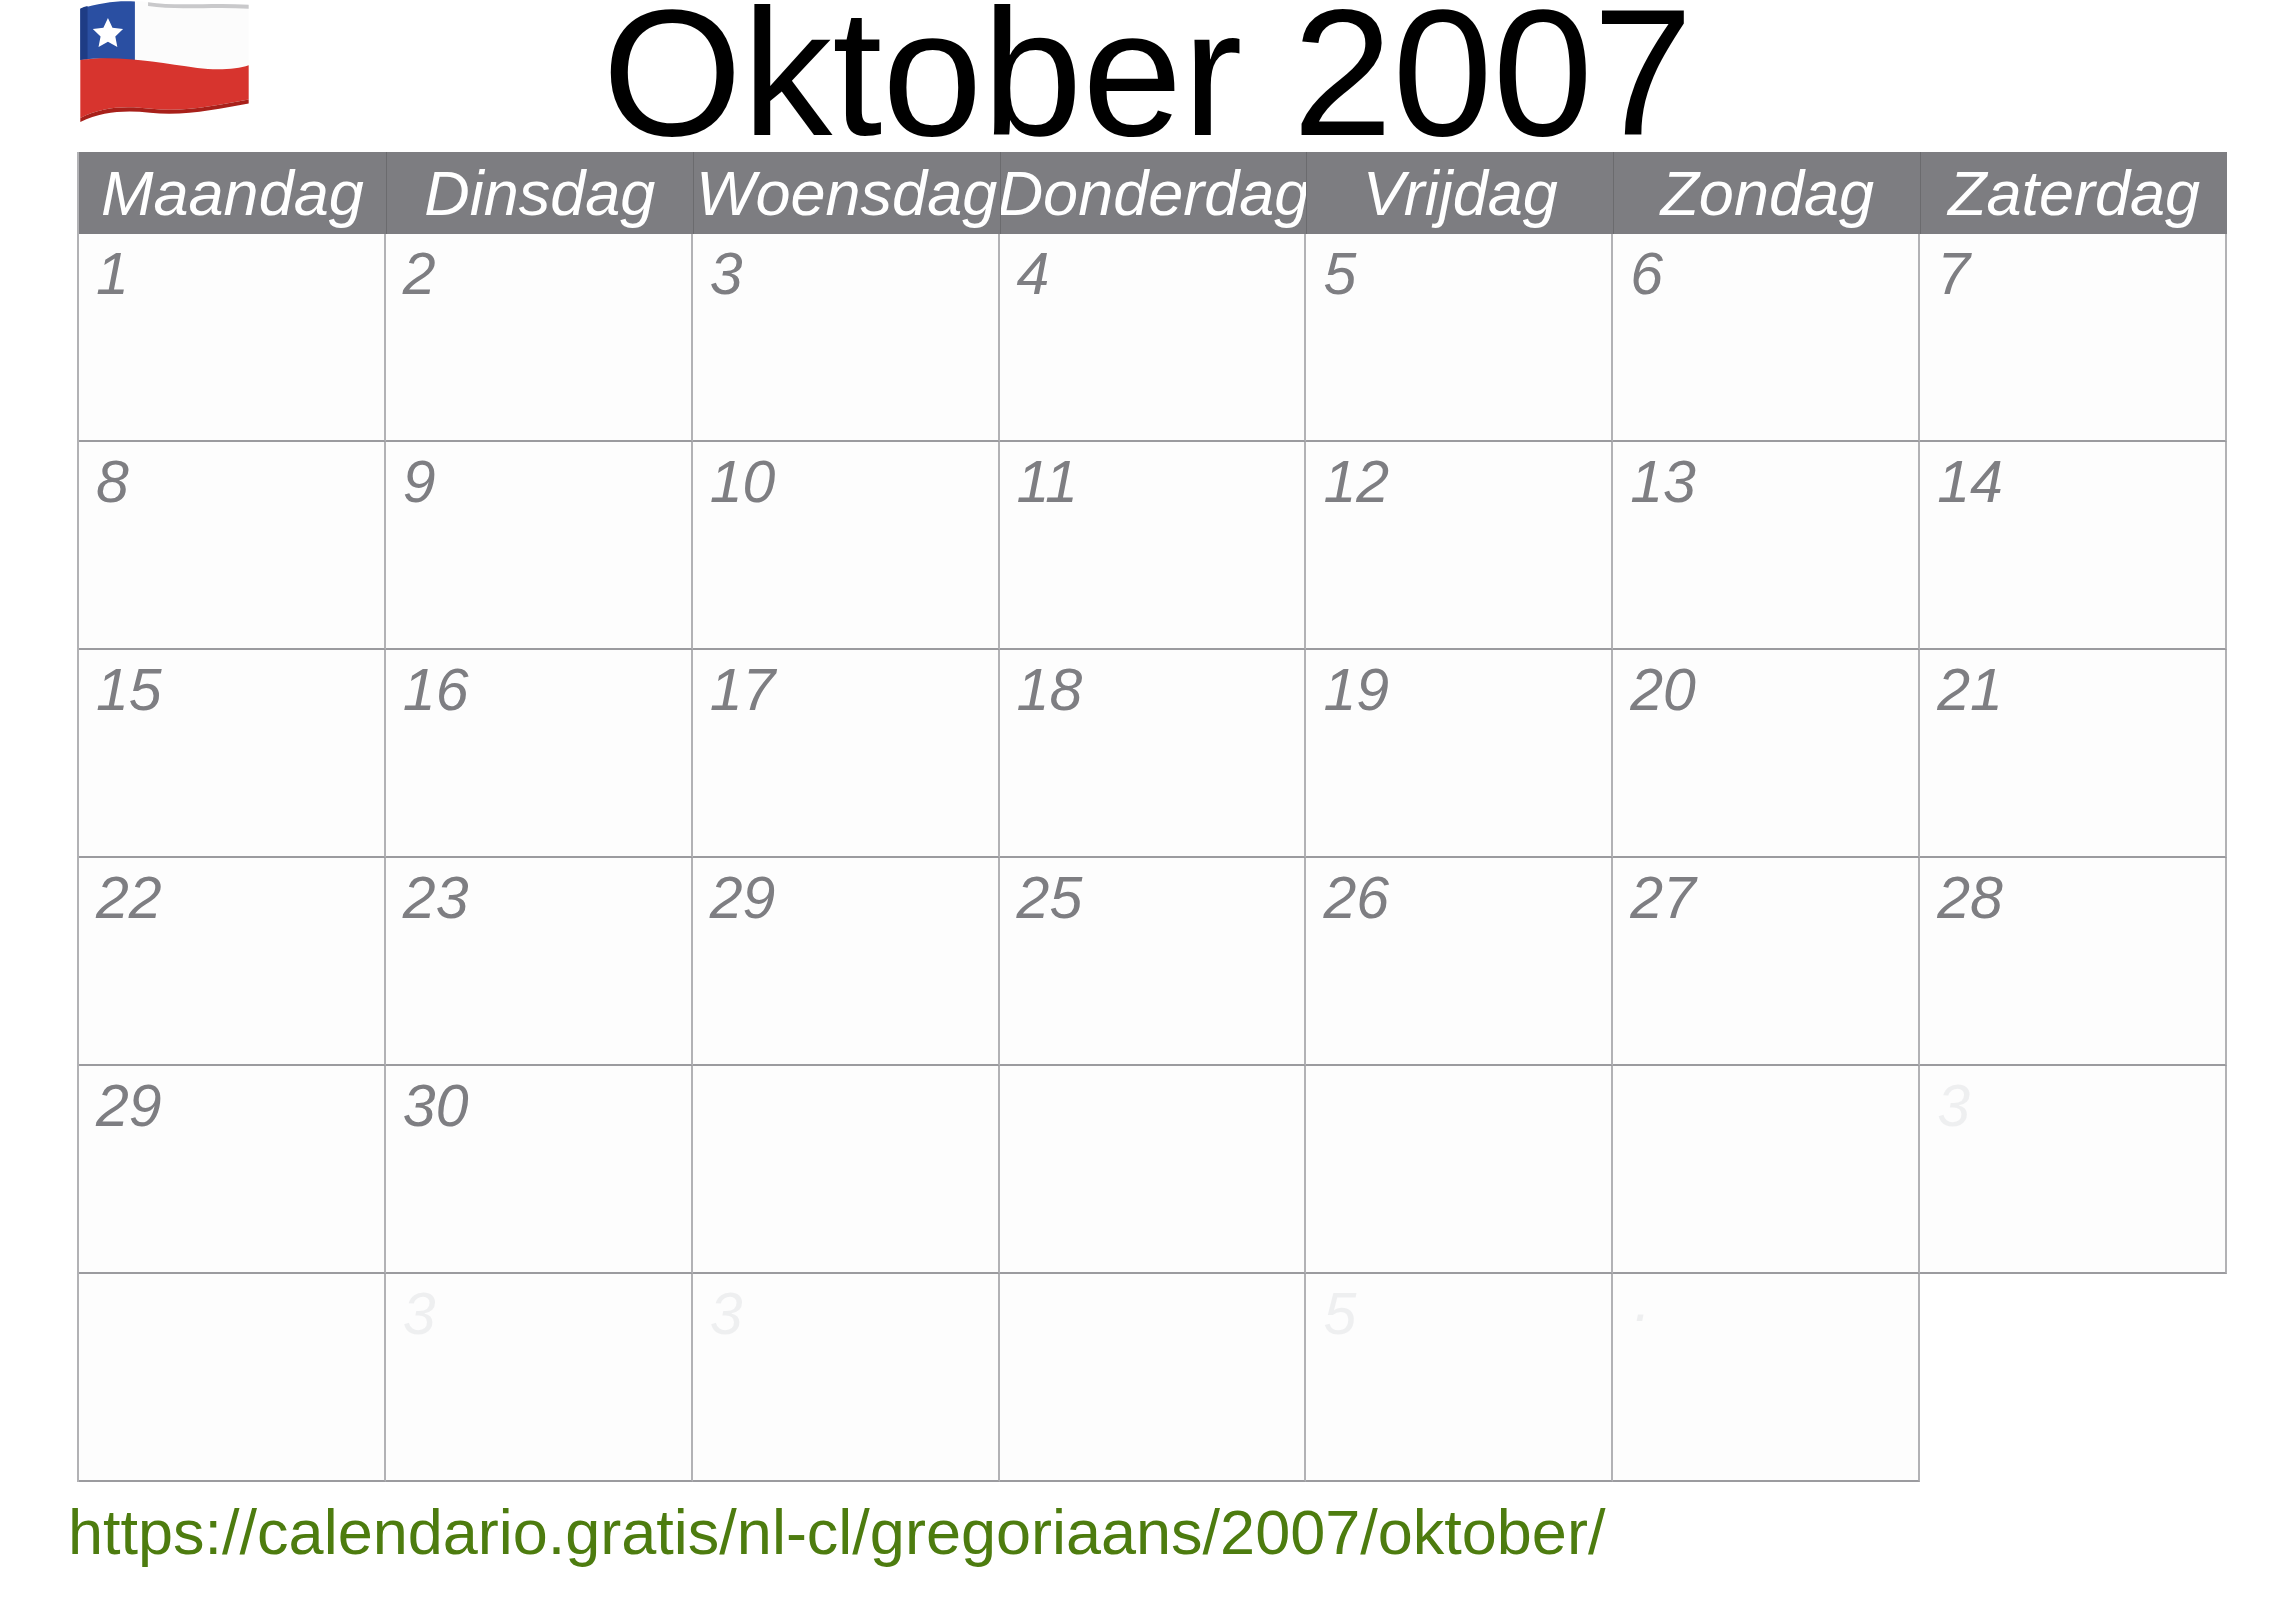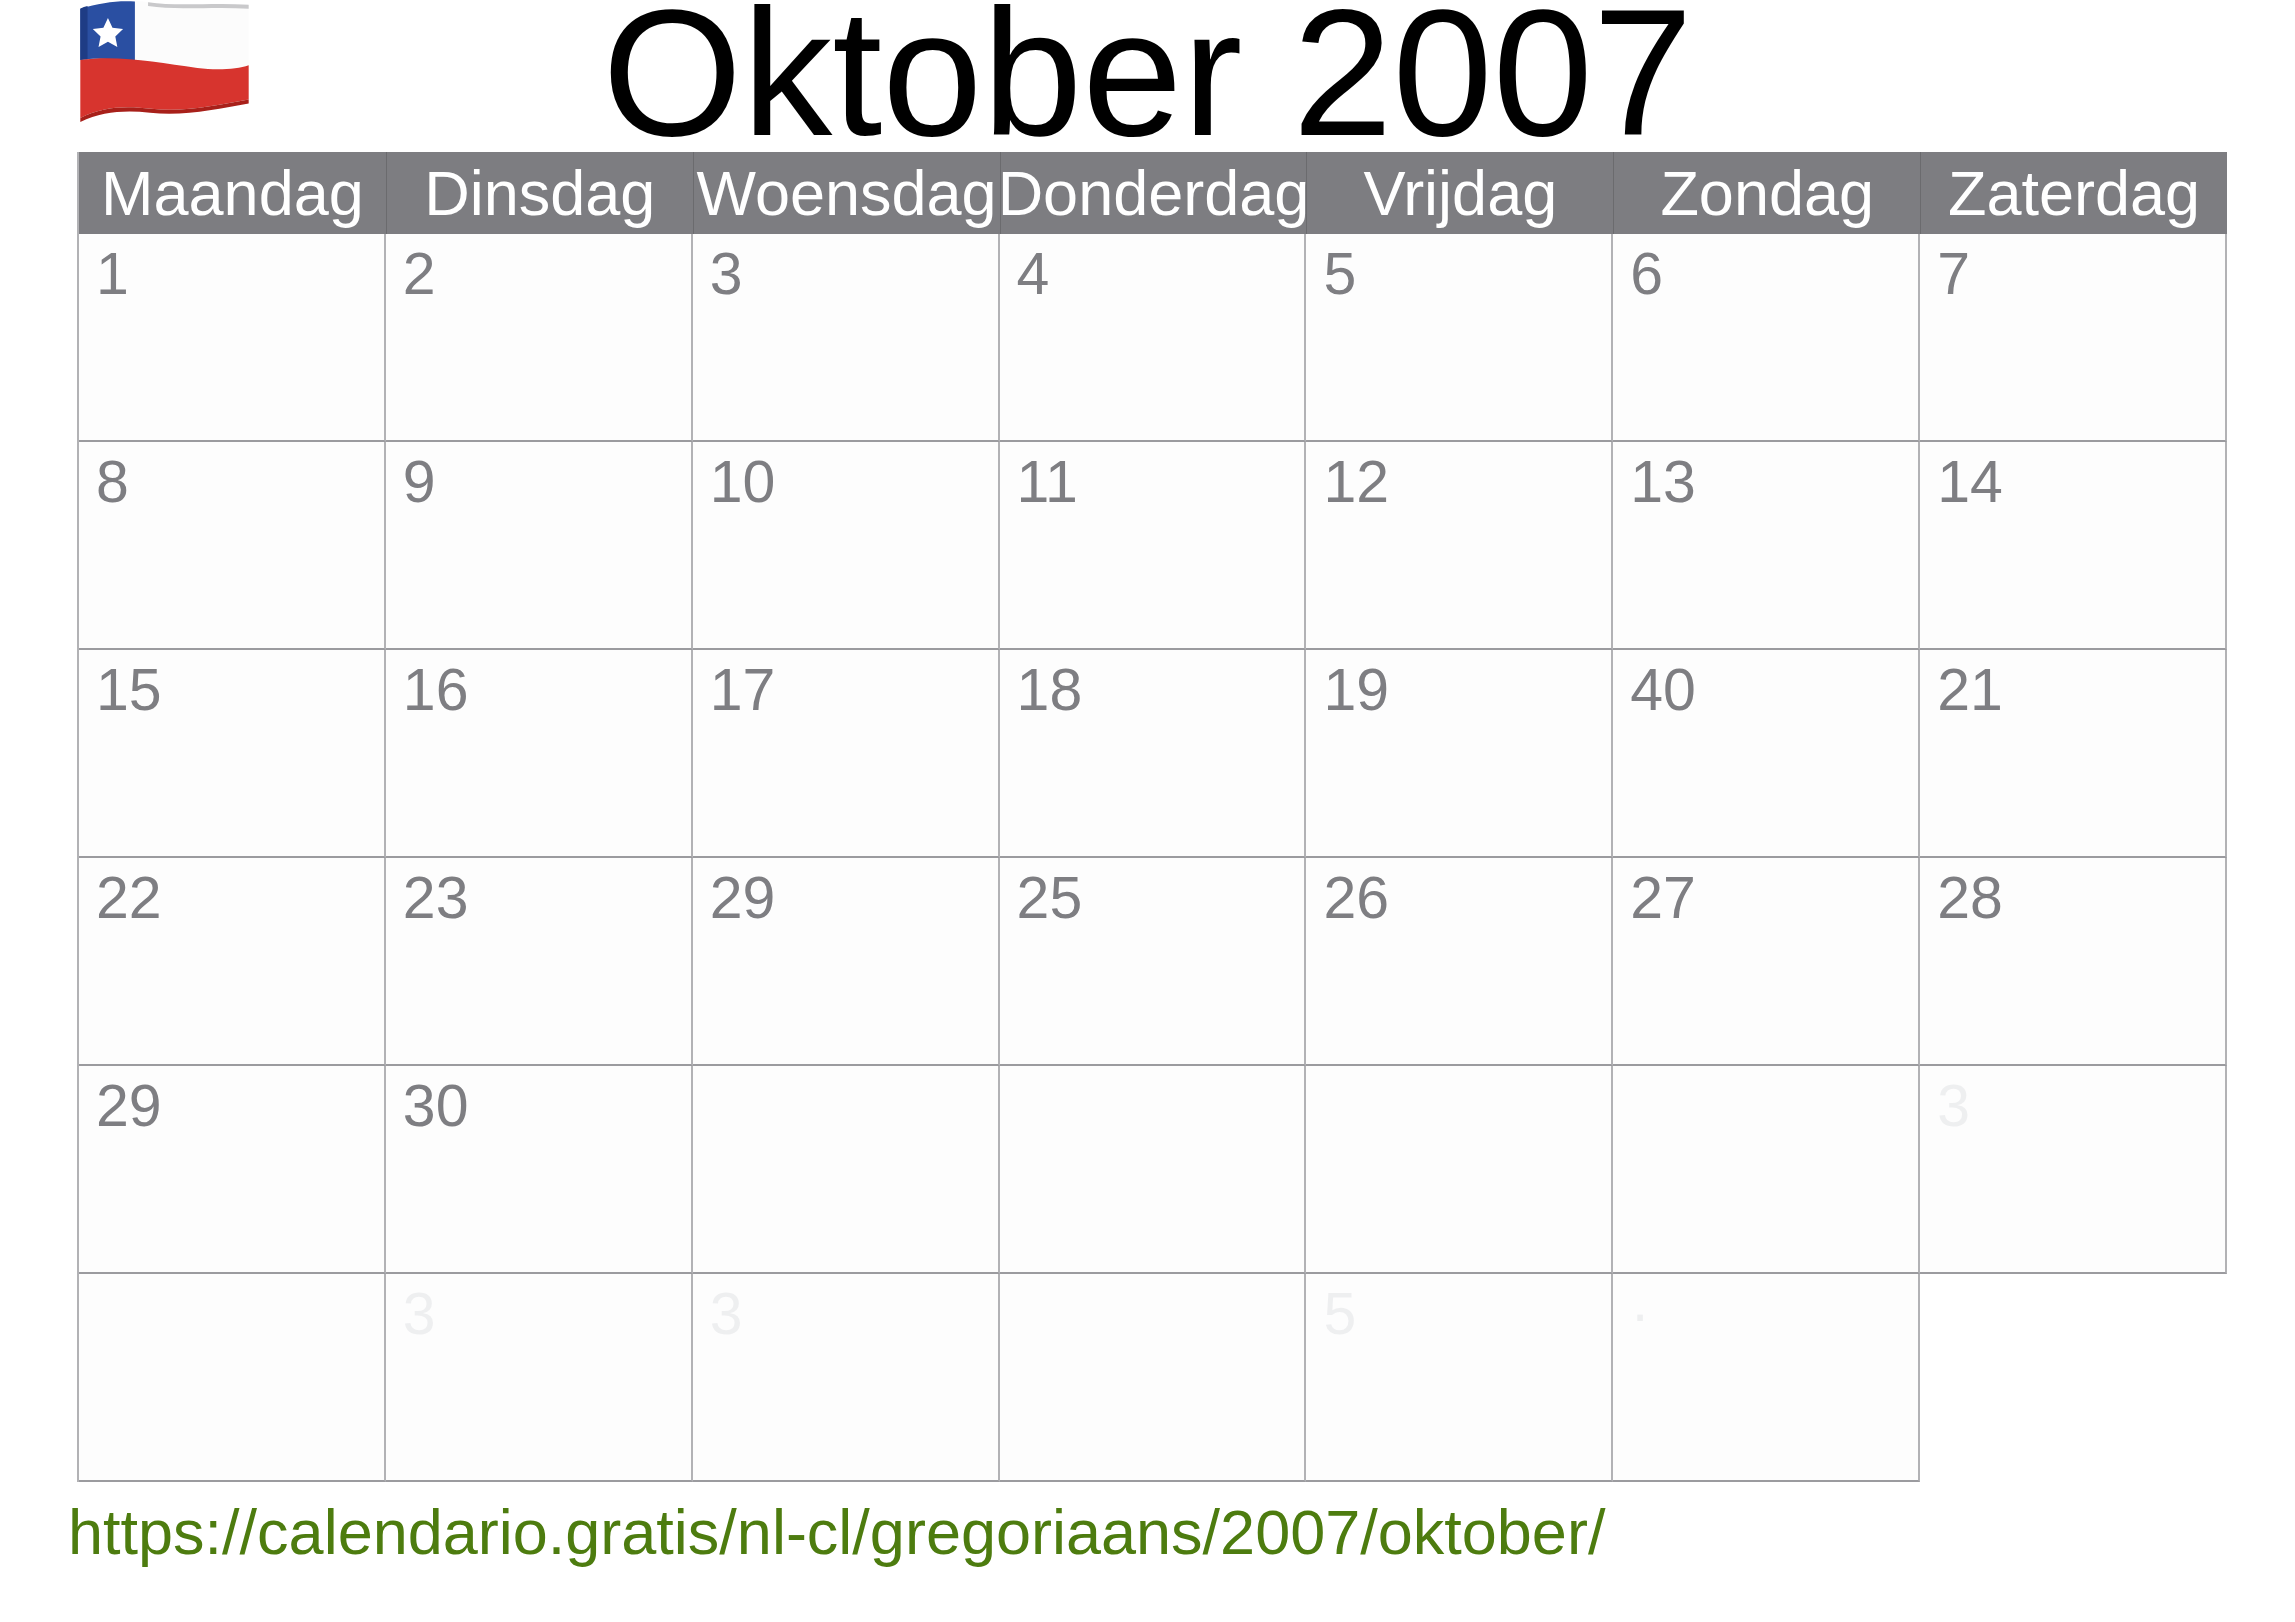--- a/index.html
+++ b/index.html
@@ -23,20 +23,21 @@
     font-size:180px;line-height:203px;
     color:#000000;
     white-space:nowrap;
   }
 
   
   .cal{
     position:absolute;left:77px;top:152px;width:2150px;
     border-left:2px solid #b2b2b5;
     box-sizing:border-box;
+    font-style:italic;
   }
   .cal-head{
     display:grid;grid-template-columns:repeat(7,1fr);
     height:82px;background:#7d7d81;
   }
   .hcell{
     display:flex;align-items:center;justify-content:center;
     color:#ffffff;font-size:63px;line-height:63px;
     overflow:hidden;white-space:nowrap;
     box-sizing:border-box;
@@ -129,21 +130,21 @@
     <div class="cell"><span class="daynum">11</span></div>
     <div class="cell"><span class="daynum">12</span></div>
     <div class="cell"><span class="daynum">13</span></div>
     <div class="cell"><span class="daynum">14</span></div>
 
     <div class="cell"><span class="daynum">15</span></div>
     <div class="cell"><span class="daynum">16</span></div>
     <div class="cell"><span class="daynum">17</span></div>
     <div class="cell"><span class="daynum">18</span></div>
     <div class="cell"><span class="daynum">19</span></div>
-    <div class="cell"><span class="daynum">40</span></div>
+    <div class="cell"><span class="daynum">20</span></div>
     <div class="cell"><span class="daynum">21</span></div>
 
     <div class="cell"><span class="daynum">22</span></div>
     <div class="cell"><span class="daynum">23</span></div>
     <div class="cell"><span class="daynum">29</span></div>
     <div class="cell"><span class="daynum">25</span></div>
     <div class="cell"><span class="daynum">26</span></div>
     <div class="cell"><span class="daynum">27</span></div>
     <div class="cell"><span class="daynum">28</span></div>
 

